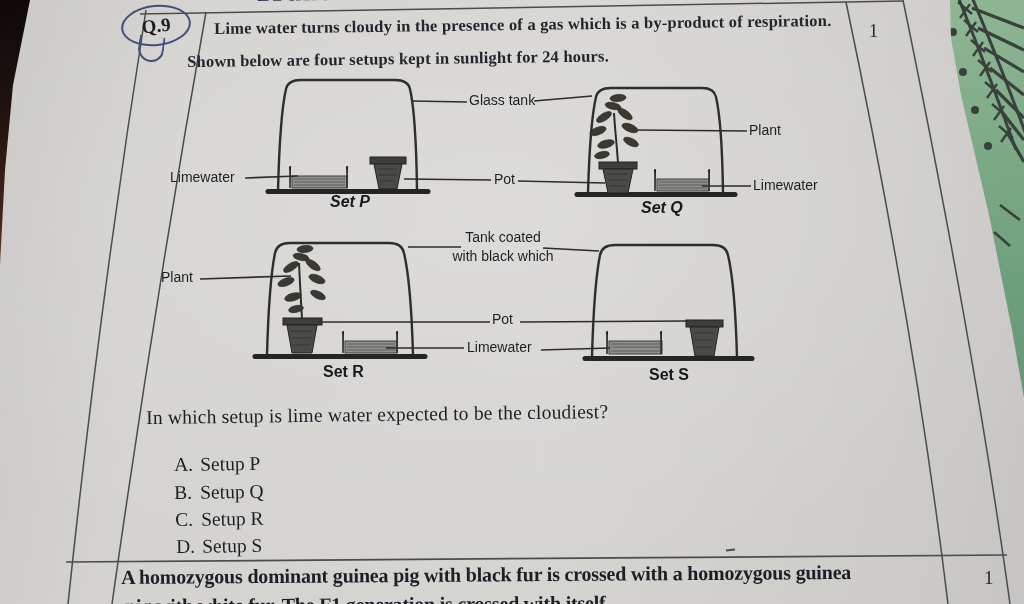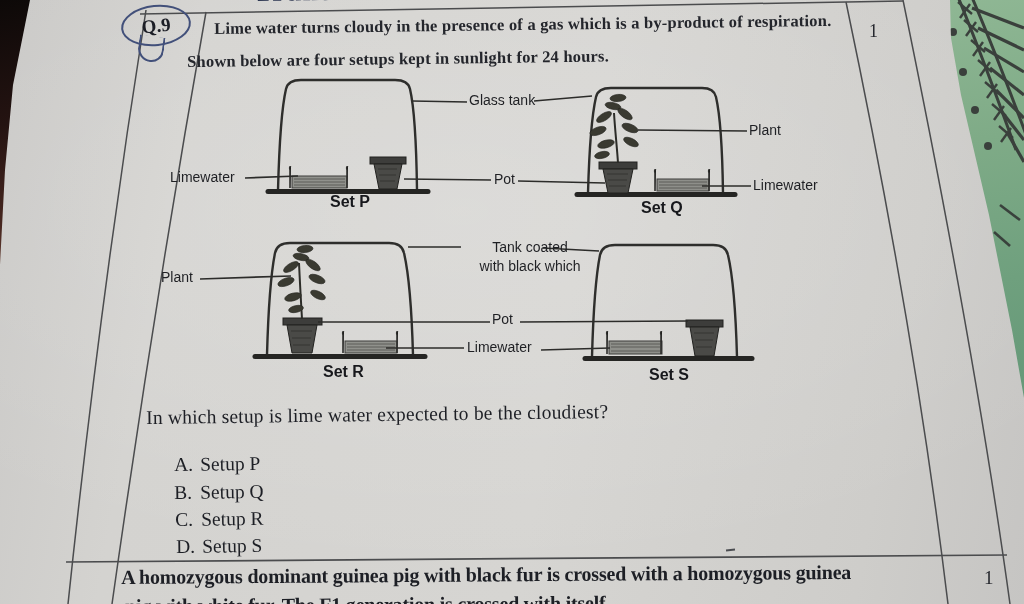--- a/index.html
+++ b/index.html
@@ -269,25 +269,25 @@
       <line x1="236" y1="273" x2="314" y2="273"></line>
       <line x1="391" y1="275" x2="460" y2="273"></line>
     </g>
   </svg>
 
   <div class="abs dlabel" style="left:170px;top:169px;">Limewater</div>
   <div class="abs dlabel" style="left:469px;top:92px;">Glass tank</div>
   <div class="abs dlabel" style="left:494px;top:171px;">Pot</div>
   <div class="abs dlabel" style="left:749px;top:122px;">Plant</div>
   <div class="abs dlabel" style="left:753px;top:177px;">Limewater</div>
-  <div class="abs setlabel" style="left:330px;top:193px;">Set P</div>
-  <div class="abs setlabel" style="left:641px;top:199px;">Set Q</div>
+  <div class="abs setlabel" style="left:330px;top:193px;font-style:italic;">Set P</div>
+  <div class="abs setlabel" style="left:641px;top:199px;font-style:italic;">Set Q</div>
 
   <div class="abs dlabel" style="left:161px;top:269px;">Plant</div>
-  <div class="abs dlabel coated" style="left:448px;top:238px;margin-left:27px;">
+  <div class="abs dlabel coated" style="left:448px;top:228px;">
     <span>Tank coated</span><br>
     <span>with black which</span>
   </div>
   <div class="abs dlabel" style="left:492px;top:311px;">Pot</div>
   <div class="abs dlabel" style="left:467px;top:339px;">Limewater</div>
   <div class="abs setlabel" style="left:323px;top:363px;">Set R</div>
   <div class="abs setlabel" style="left:649px;top:366px;">Set S</div>
 
   <div class="abs qline tilt" style="left:146px;top:407px;">In which setup is lime water expected to be the cloudiest?</div>
 

